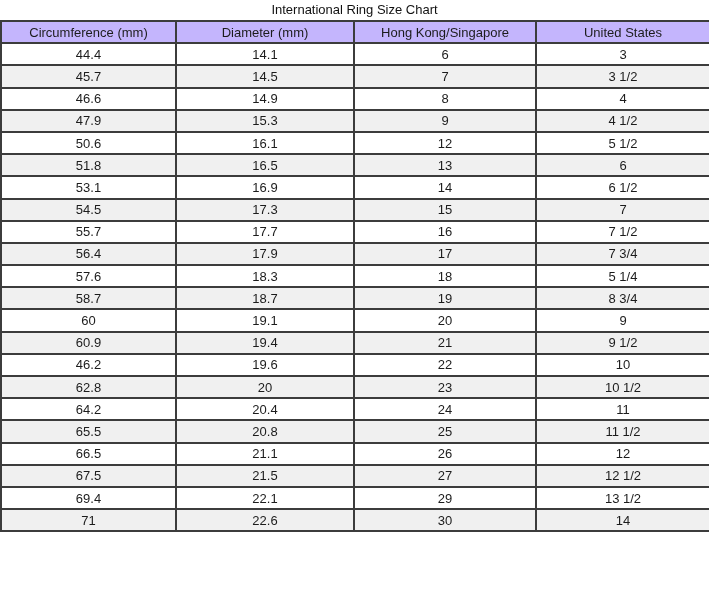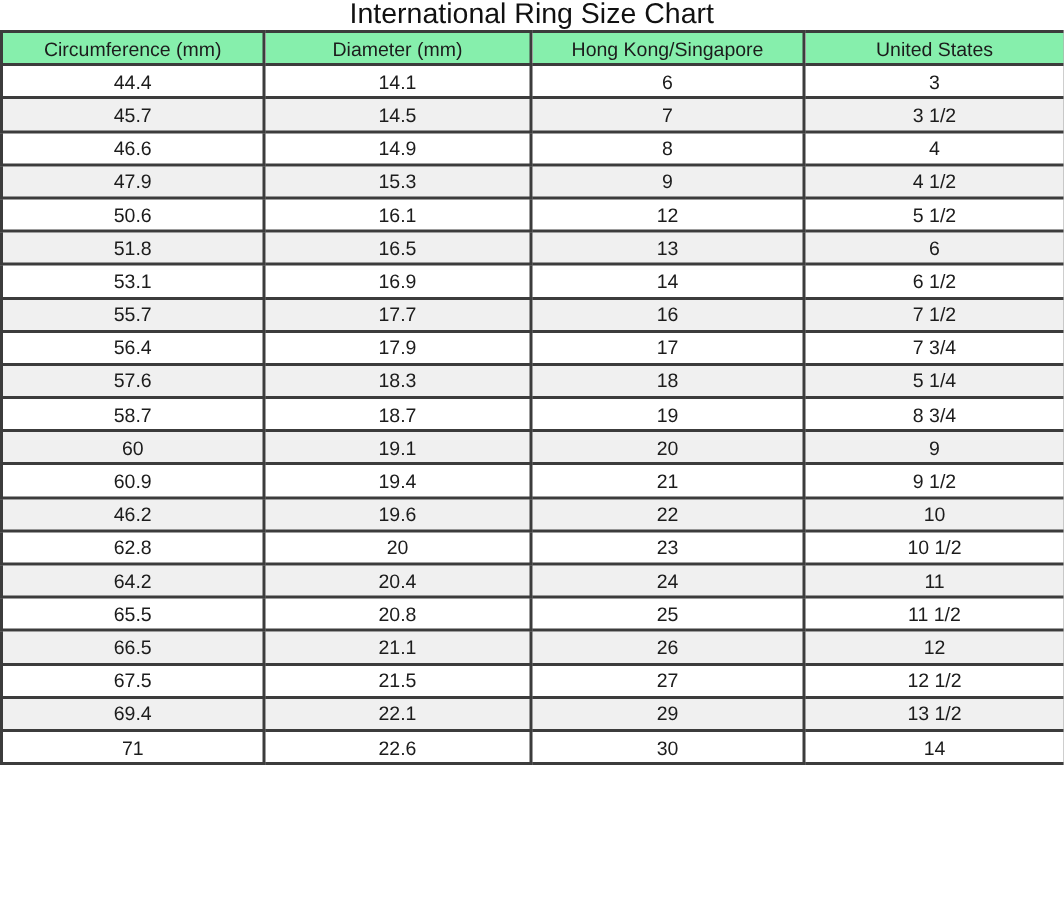--- a/index.html
+++ b/index.html
@@ -13,42 +13,42 @@
     color: #1c1c1c;
   }
   .page {
     width: 709px;
     height: 598px;
   }
   .chart-title {
     height: 20px;
     line-height: 20px;
     text-align: center;
-    font-size: 19px;
+    font-size: 13px;
     color: #111111;
   }
   table.ring-table {
     width: 709px;
     border-collapse: collapse;
     table-layout: fixed;
   }
   table.ring-table th,
   table.ring-table td {
     border: 2px solid #3c3c3c;
     height: 20.2px;
     padding: 0;
     text-align: center;
     vertical-align: middle;
     font-size: 13px;
     font-weight: normal;
     white-space: nowrap;
     overflow: hidden;
   }
   table.ring-table thead th {
-    background: #86efac;
+    background: #c4b5fd;
   }
   table.ring-table tbody tr:nth-child(odd) td {
     background: #ffffff;
   }
   table.ring-table tbody tr:nth-child(even) td {
     background: #f0f0f0;
   }
 </style>
 </head>
 <body>
@@ -108,20 +108,26 @@
           <td>13</td>
           <td>6</td>
         </tr>
         <tr>
           <td>53.1</td>
           <td>16.9</td>
           <td>14</td>
           <td>6 1/2</td>
         </tr>
         <tr>
+          <td>54.5</td>
+          <td>17.3</td>
+          <td>15</td>
+          <td>7</td>
+        </tr>
+        <tr>
           <td>55.7</td>
           <td>17.7</td>
           <td>16</td>
           <td>7 1/2</td>
         </tr>
         <tr>
           <td>56.4</td>
           <td>17.9</td>
           <td>17</td>
           <td>7 3/4</td>

